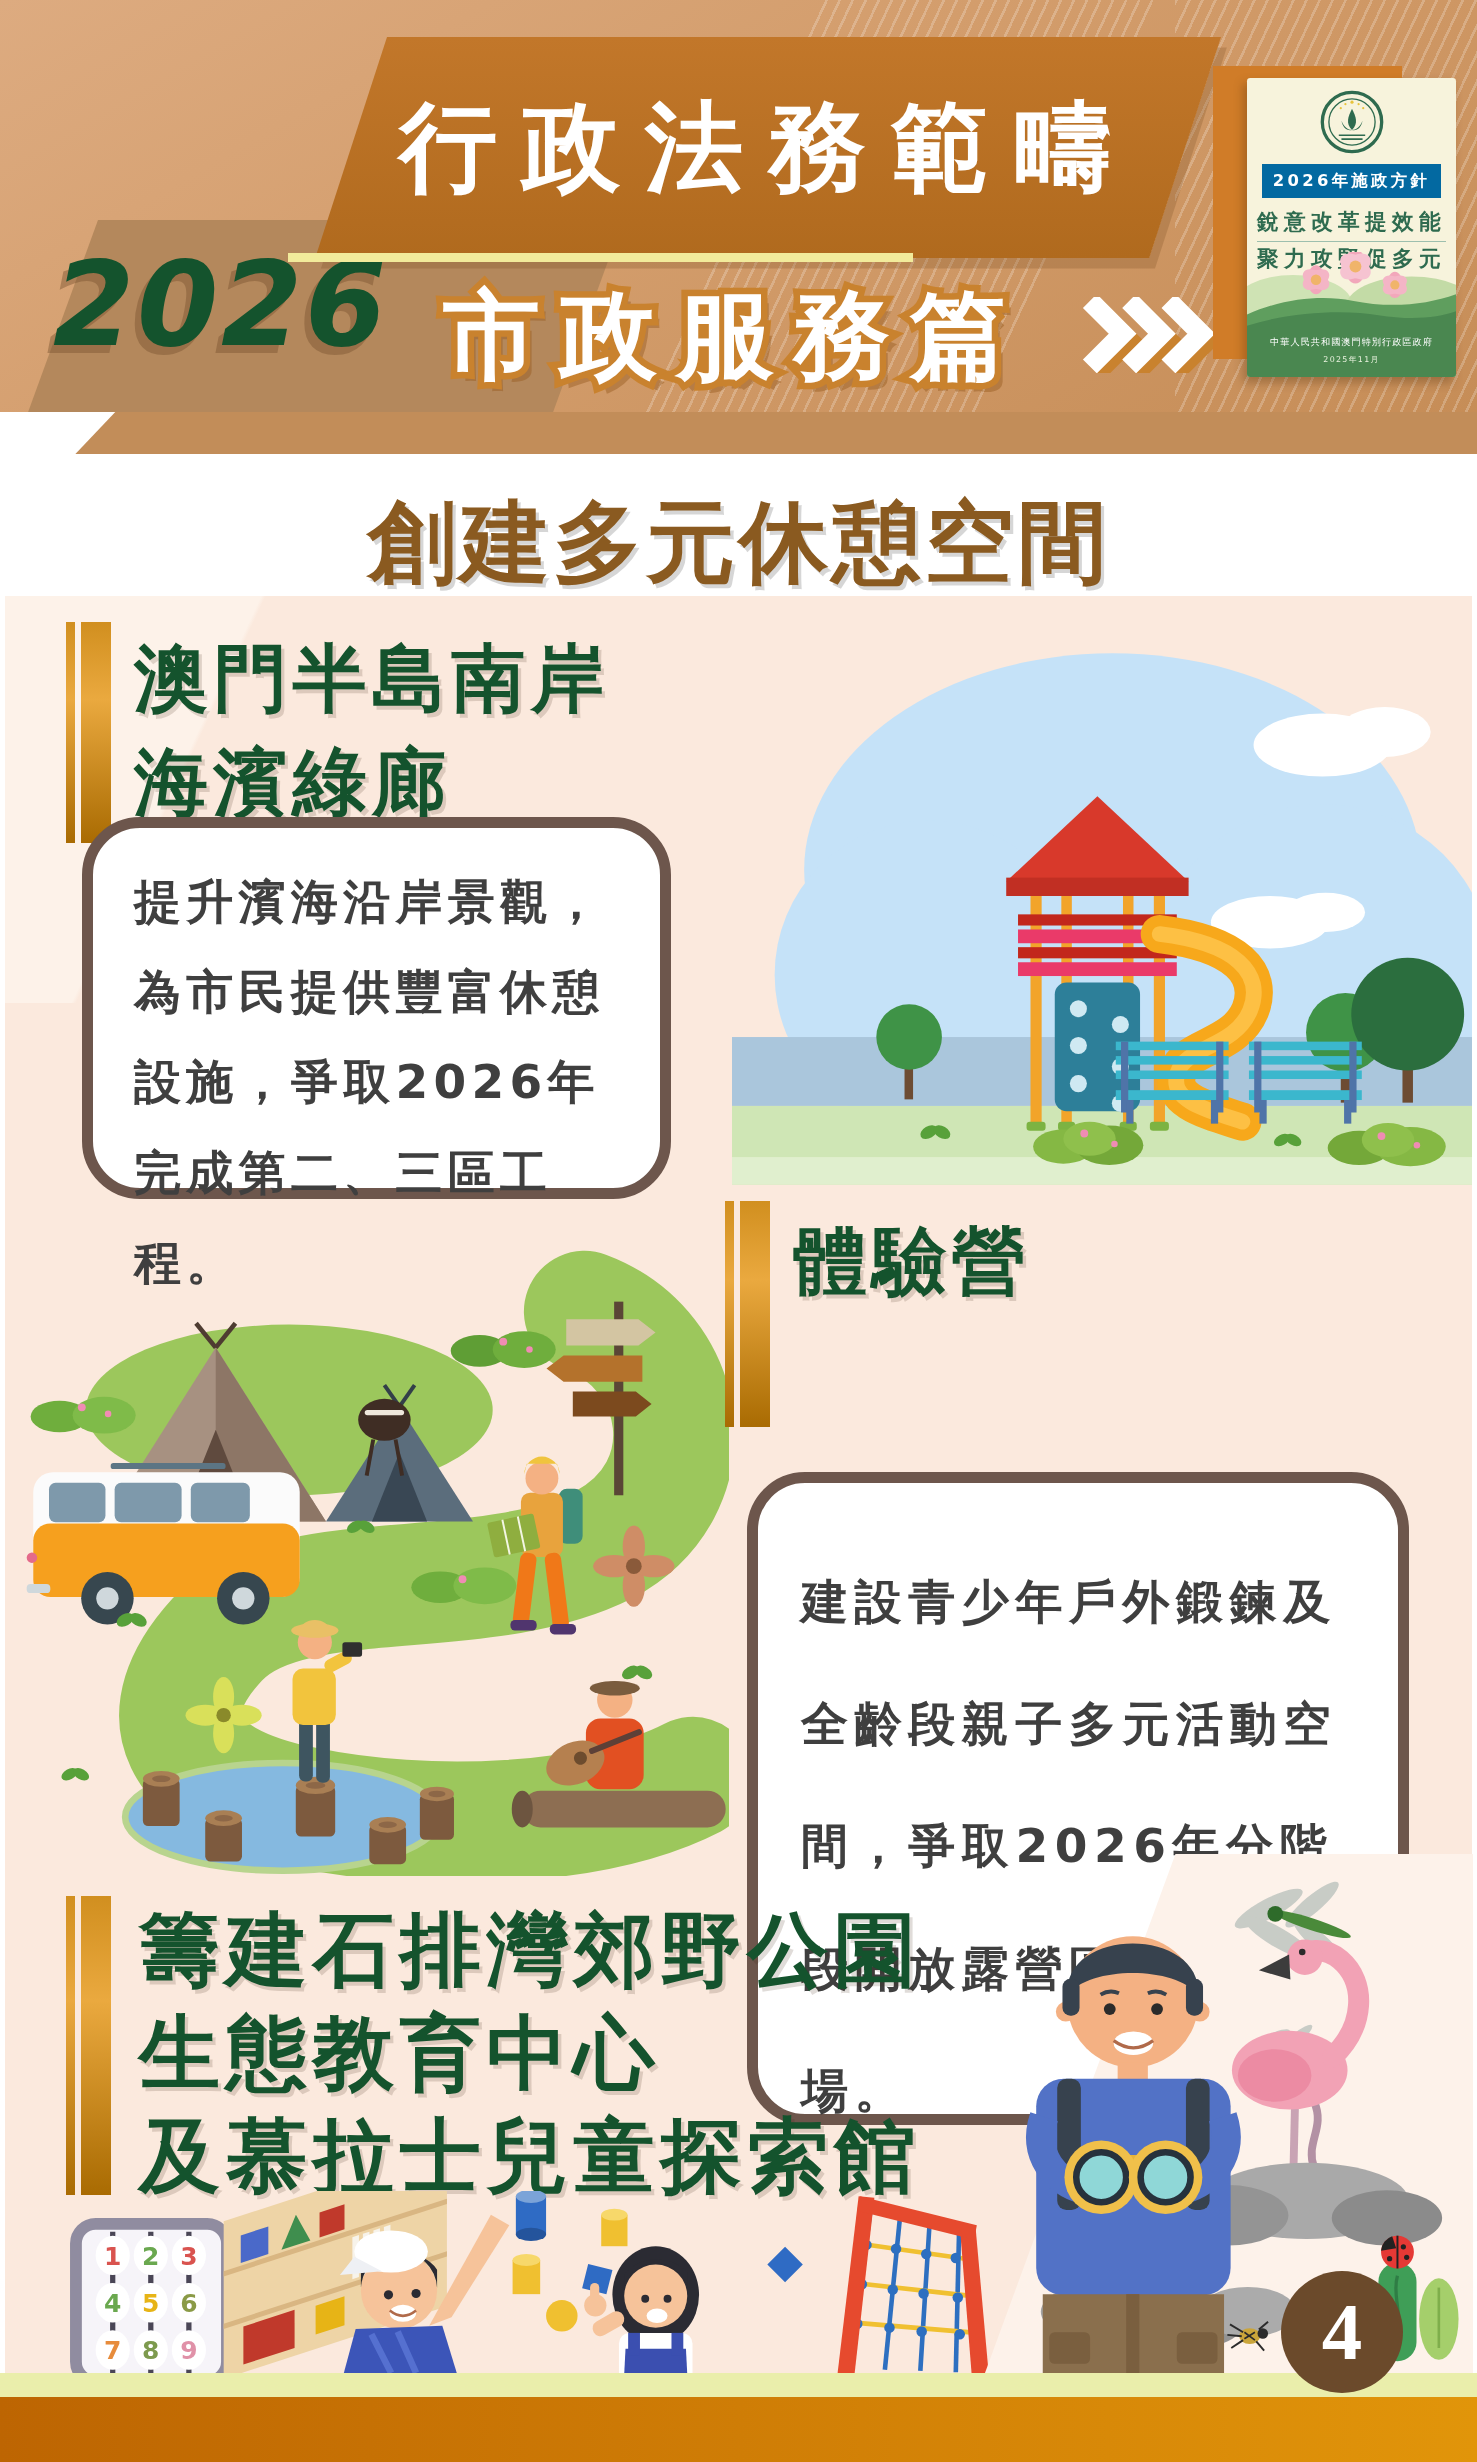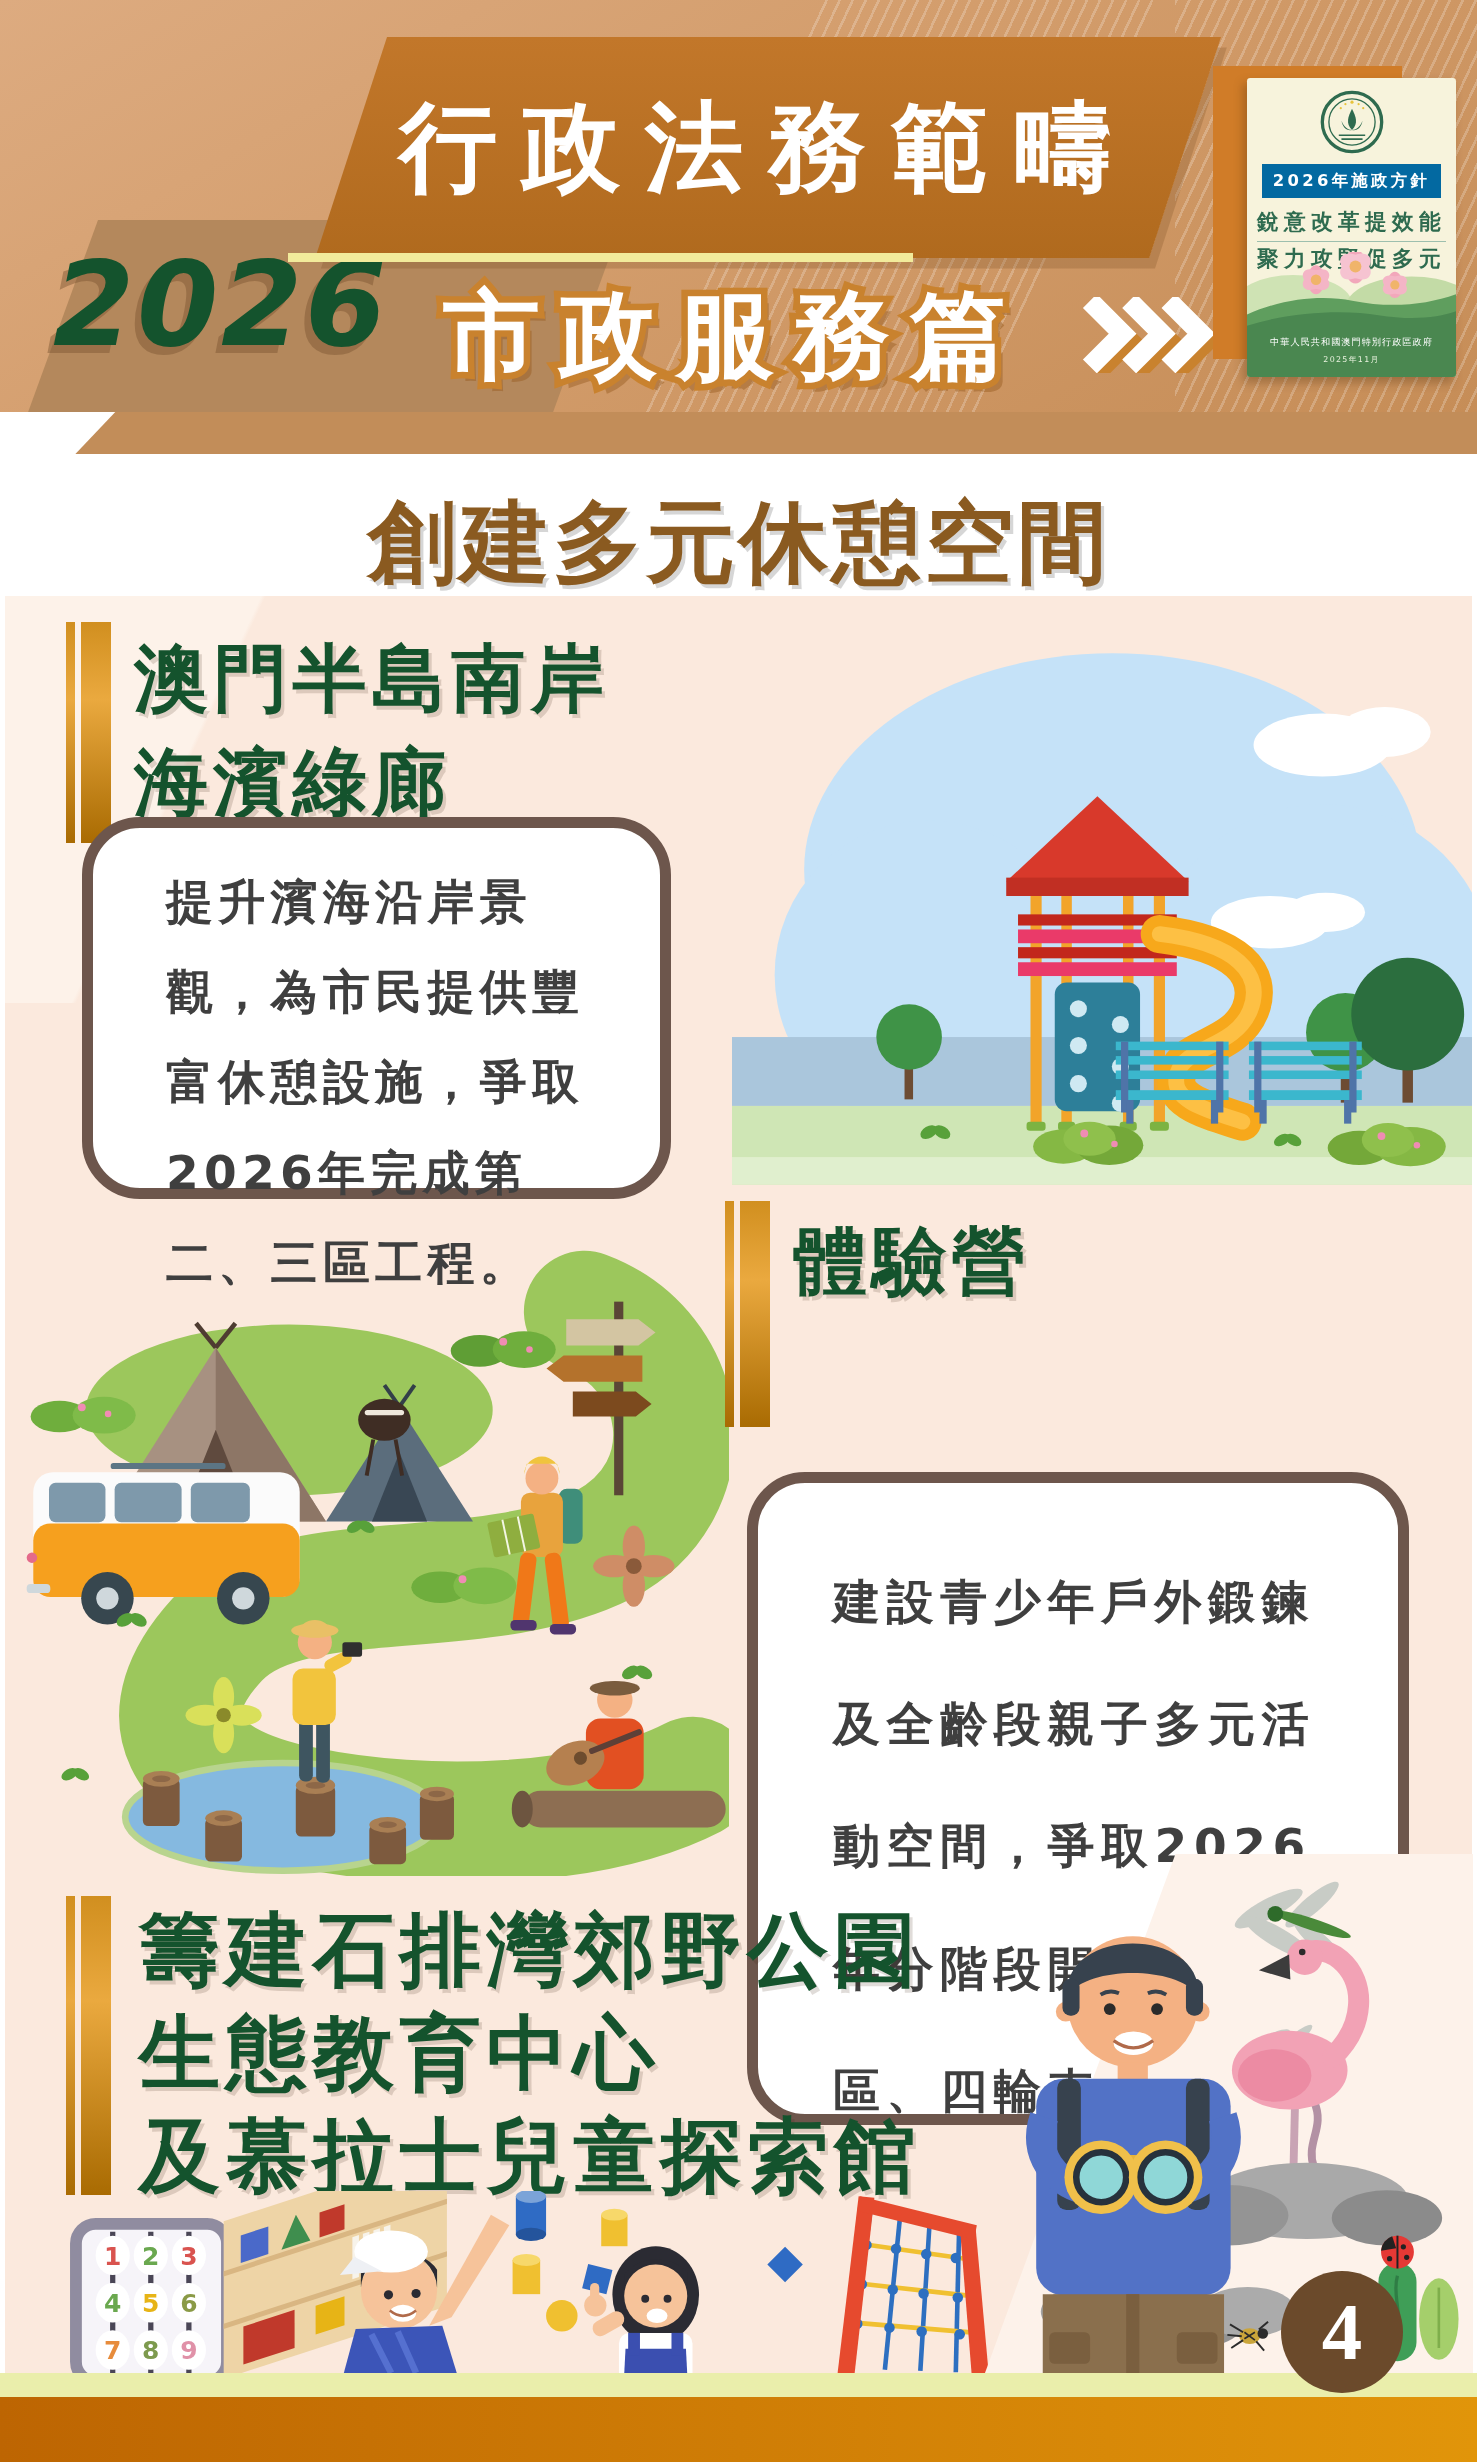--- a/index.html
+++ b/index.html
@@ -39,21 +39,21 @@
   .panel{left:5.3px;top:596px;width:1467px;height:1777px;background:#fbe9dd;}
   .wedge1{left:5.3px;top:596px;width:276px;height:407px;background:linear-gradient(115deg,#fdf2e9 55%,rgba(253,242,233,0) 56%);}
   .marker{background:linear-gradient(180deg,#d18f1f 0%,#eaa93f 35%,#a96b02 100%);}
   .marker.thin{width:8.5px;}
   .marker.wide{width:30px;}
   h2.sec{margin:8px;font-weight:800;color:#14532d;text-shadow:3.3px 3.9px 0 rgba(60,40,20,.16);}
   h2.sec .hline{display:block;}
   .sec1{left:126px;top:618px;font-size:74px;line-height:104px;letter-spacing:5.3px;}
   .sec2{left:785px;top:1199px;font-size:74px;line-height:109px;letter-spacing:5.3px;}
   .sec3{left:131px;top:1891px;font-size:81px;line-height:103px;letter-spacing:5.9px;}
-  .tbox{background:#ffffff;border:11.8px solid #6d564c;border-radius:58px;box-sizing:border-box;padding-left:32px;}
+  .tbox{background:#ffffff;border:11.8px solid #6d564c;border-radius:58px;box-sizing:border-box;}
   .tbox p{margin:0;color:#3f3f3f;font-weight:600;}
   .tbox1{left:82px;top:817px;width:589px;height:382px;}
   .tbox1 p{padding:29px 41px;font-size:47px;line-height:1.92;letter-spacing:5.3px;}
   .tbox2{left:747px;top:1472px;width:662px;height:653px;}
   .tbox2 p{padding:58px 43px;font-size:47px;line-height:2.6;letter-spacing:6.6px;}
   
   .strip{left:0;top:2373px;width:1478px;height:23.6px;background:#eaeeab;}
   .footer{left:0;top:2397px;width:1478px;height:66px;background:linear-gradient(90deg,#bd6502,#e1950a);}
   .badge{left:1281px;top:2271px;width:122px;height:122px;border-radius:50%;background:#6b4a2b;z-index:30;
       display:flex;align-items:center;justify-content:center;}

